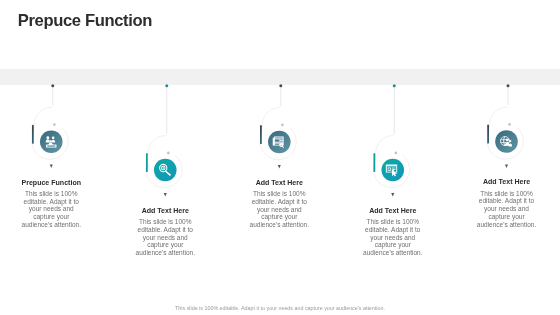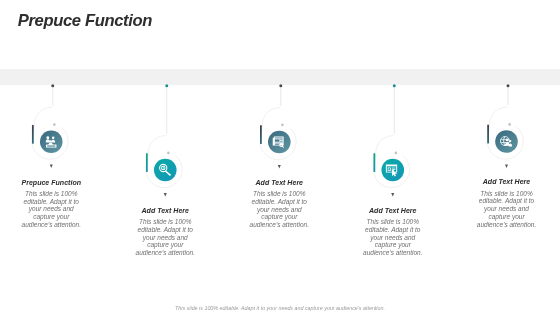--- a/index.html
+++ b/index.html
@@ -8,21 +8,21 @@
   #slide{position:absolute;inset:0;}
   #title{position:absolute;left:17.8px;top:11.0px;font-size:16.6px;font-weight:bold;
          color:#2e2e2e;letter-spacing:-0.37px;}
   #band{position:absolute;left:0;top:69.1px;width:560px;height:15.8px;background:#f1f1f2;}
   .col{position:absolute;width:64px;text-align:center;}
   .hd{font-size:7.05px;font-weight:bold;color:#2b2b2b;line-height:7.2px;}
   .bd{font-size:6.5px;color:#6f6f6f;line-height:7.75px;margin-top:4.2px;}
   #footer{position:absolute;left:0;top:305.4px;width:560px;text-align:center;
           font-size:5.35px;color:#9a9a9a;}
   svg{position:absolute;left:0;top:0;}
-  #title,.col,#footer{-webkit-font-smoothing:antialiased;transform:translateZ(0);font-style:italic;}
+  #title,.col,#footer{-webkit-font-smoothing:antialiased;transform:translateZ(0);}
 </style>
 </head>
 <body>
 
 <div id="slide">
   <div id="title">Prepuce Function</div>
   <div id="band"></div>
   <svg id="graphics" width="560" height="315">
       <defs>
         <linearGradient id="bg0" x1="0" y1="0" x2="0" y2="1">

